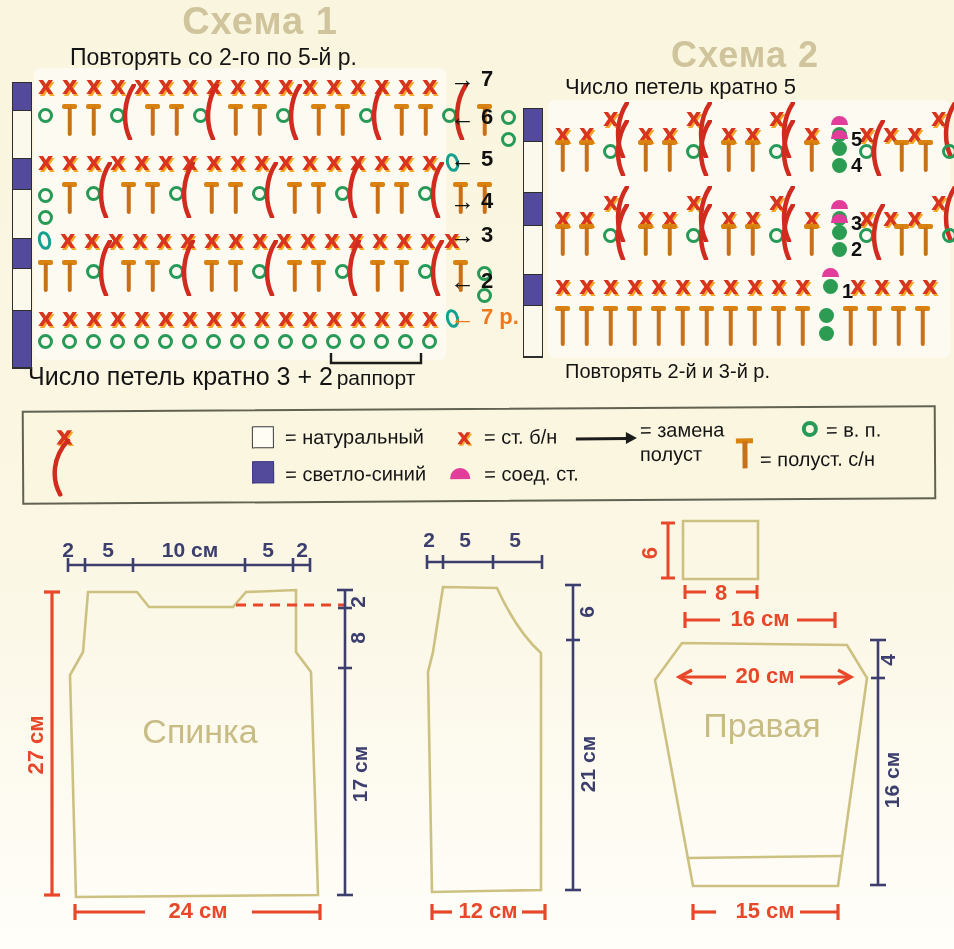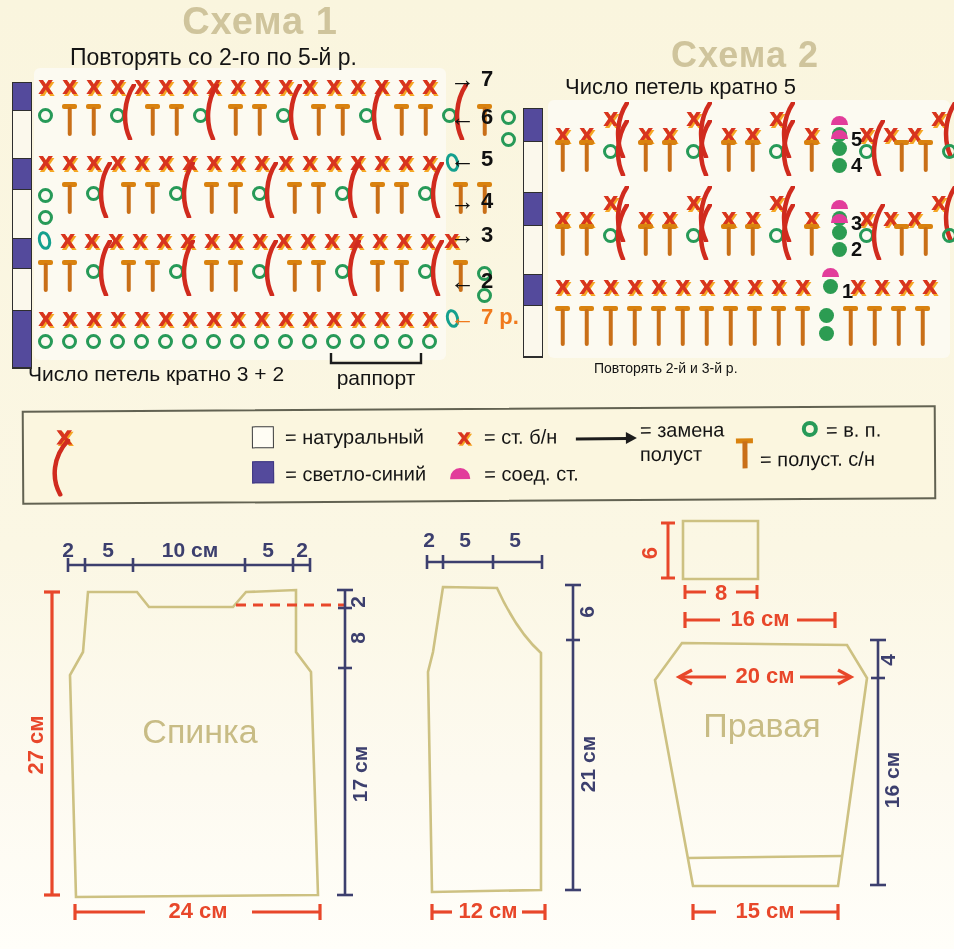--- a/index.html
+++ b/index.html
@@ -64,29 +64,29 @@
 </head>
 <body>
 
 <div class="page">
 
   <div class="abs panel" style="left:34px;top:68px;width:412px;height:292px"></div>
   <div class="abs panel" style="left:548px;top:100px;width:402px;height:258px"></div>
 
   <div class="abs ttl" style="left:110px;top:0px;width:300px;font-size:38px">Схема 1</div>
   <div class="abs sub" style="left:70px;top:44px;width:390px;font-size:23px">Повторять со 2-го по 5-й р.</div>
-  <div class="abs note" style="left:28px;top:362px;font-size:21px">Число петель кратно 3 + 2</div>
+  <div class="abs note" style="left:28px;top:362px;font-size:25px">Число петель кратно 3 + 2</div>
   <svg class="abs" style="left:328px;top:352px" width="96" height="14">
     <path d="M3 1 V11 H93 V1" fill="none" stroke="#1c1c1c" stroke-width="2.4"></path>
   </svg>
   <div class="abs note" style="left:328px;top:366px;width:96px;text-align:center;font-size:21px">раппорт</div>
 
   <div class="abs ttl" style="left:595px;top:34px;width:300px;font-size:36px">Схема 2</div>
   <div class="abs sub" style="left:565px;top:74px;width:350px;font-size:22px">Число петель кратно 5</div>
-  <div class="abs sub" style="left:594px;top:360px;width:350px;font-size:14px">Повторять 2-й и 3-й р.</div>
+  <div class="abs sub" style="left:565px;top:360px;width:350px;font-size:20px">Повторять 2-й и 3-й р.</div>
 
   <div id="bars">
       <div class="abs cbar" style="left: 12px; top: 82px; width: 20px;">
         <div style="height: 27px; background: rgb(84, 74, 156); border-bottom: 1px solid rgb(46, 46, 46);"></div>
         <div style="height: 47px; background: rgb(251, 248, 236); border-bottom: 1px solid rgb(46, 46, 46);"></div>
         <div style="height: 30px; background: rgb(84, 74, 156); border-bottom: 1px solid rgb(46, 46, 46);"></div>
         <div style="height: 48px; background: rgb(251, 248, 236); border-bottom: 1px solid rgb(46, 46, 46);"></div>
         <div style="height: 29px; background: rgb(84, 74, 156); border-bottom: 1px solid rgb(46, 46, 46);"></div>
         <div style="height: 41px; background: rgb(251, 248, 236); border-bottom: 1px solid rgb(46, 46, 46);"></div>
         <div style="height: 56px; background: rgb(84, 74, 156); border-bottom: 1px solid rgb(46, 46, 46);"></div>

